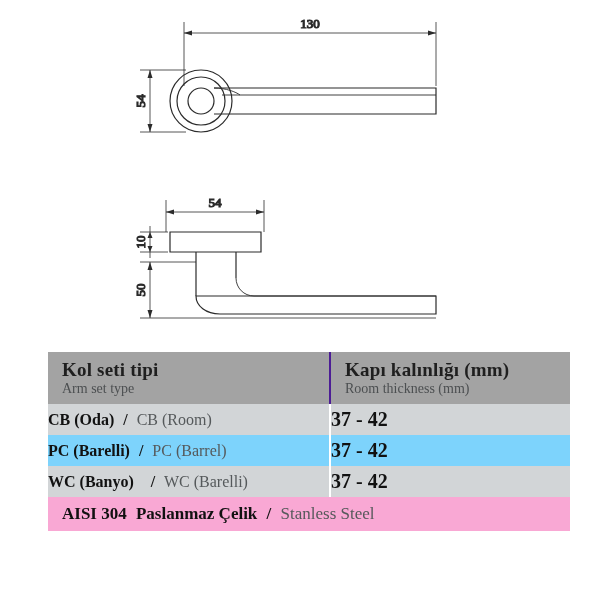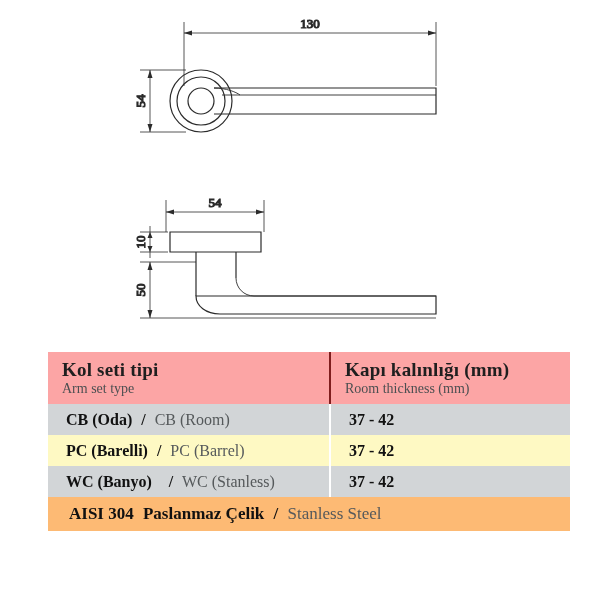--- a/index.html
+++ b/index.html
@@ -42,78 +42,78 @@
     width: 522px;
     border-collapse: collapse;
     table-layout: fixed;
   }
   .spec-table td {
     padding: 0;
     vertical-align: middle;
   }
 
   .hdr-row td {
-    background: #fca5a5;
+    background: #a3a3a3;
     height: 52px;
     padding-left: 14px;
   }
   .hdr-row td.col-b {
-    border-left: 2px solid #7f1d1d;
+    border-left: 2px solid #4c1d95;
   }
   .hdr-tr {
     display: block;
     font-size: 19px;
     font-weight: bold;
     color: #1f1f1f;
     line-height: 21px;
     letter-spacing: 0.2px;
   }
   .hdr-en {
     display: block;
     font-size: 14px;
     color: #4c4f51;
     line-height: 18px;
   }
 
   .data-row td {
     height: 31px;
-    padding-left: 18px;
+    padding-left: 0;
     font-size: 16px;
     line-height: 18px;
   }
   .data-row.shade td {
     background: #d2d5d7;
   }
   .data-row.plain td {
-    background: #fef9c3;
+    background: #7dd3fc;
   }
   .data-row td.col-b {
     border-left: 2px solid #ffffff;
   }
   .tr-txt {
     font-weight: bold;
     color: #111111;
   }
   .sep {
     font-weight: bold;
     color: #111111;
   }
   .en-txt {
     color: #55595b;
   }
   .thick-val {
     font-weight: bold;
     color: #111111;
-    font-size: 16px;
+    font-size: 20px;
   }
 
   .footer-row td {
-    background: #fdba74;
+    background: #f9a8d4;
     height: 34px;
-    padding-left: 21px;
+    padding-left: 14px;
     font-size: 17px;
   }
   .footer-strong {
     font-weight: bold;
     color: #111111;
   }
   .footer-light {
     color: #56595b;
   }
 
@@ -237,21 +237,21 @@
         </td>
         <td class="col-b">
           <span class="thick-val">37 - 42</span>
         </td>
       </tr>
 
       <tr class="data-row shade">
         <td class="col-a">
           <span class="tr-txt" style="margin-right: 13px;">WC (Banyo)</span>
           <span class="sep" style="margin-right: 5px;">/</span>
-          <span class="en-txt">WC (Stanless)</span>
+          <span class="en-txt">WC (Barelli)</span>
         </td>
         <td class="col-b">
           <span class="thick-val">37 - 42</span>
         </td>
       </tr>
 
       <tr class="footer-row">
         <td colspan="2">
           <span class="footer-strong" style="margin-right: 5px;">AISI 304</span>
           <span class="footer-strong" style="margin-right: 5px;">Paslanmaz Çelik</span>

